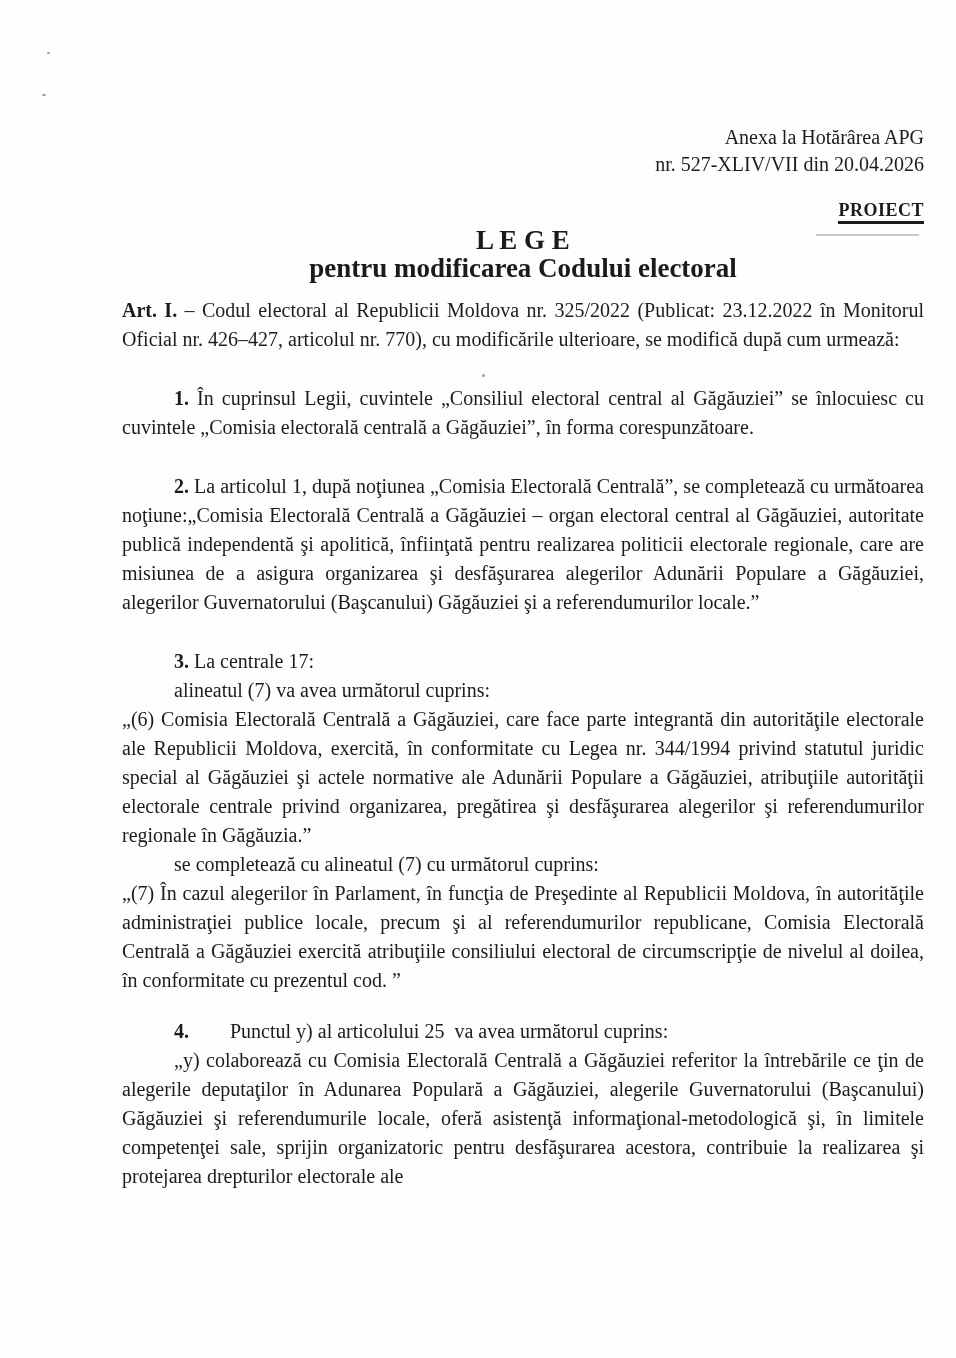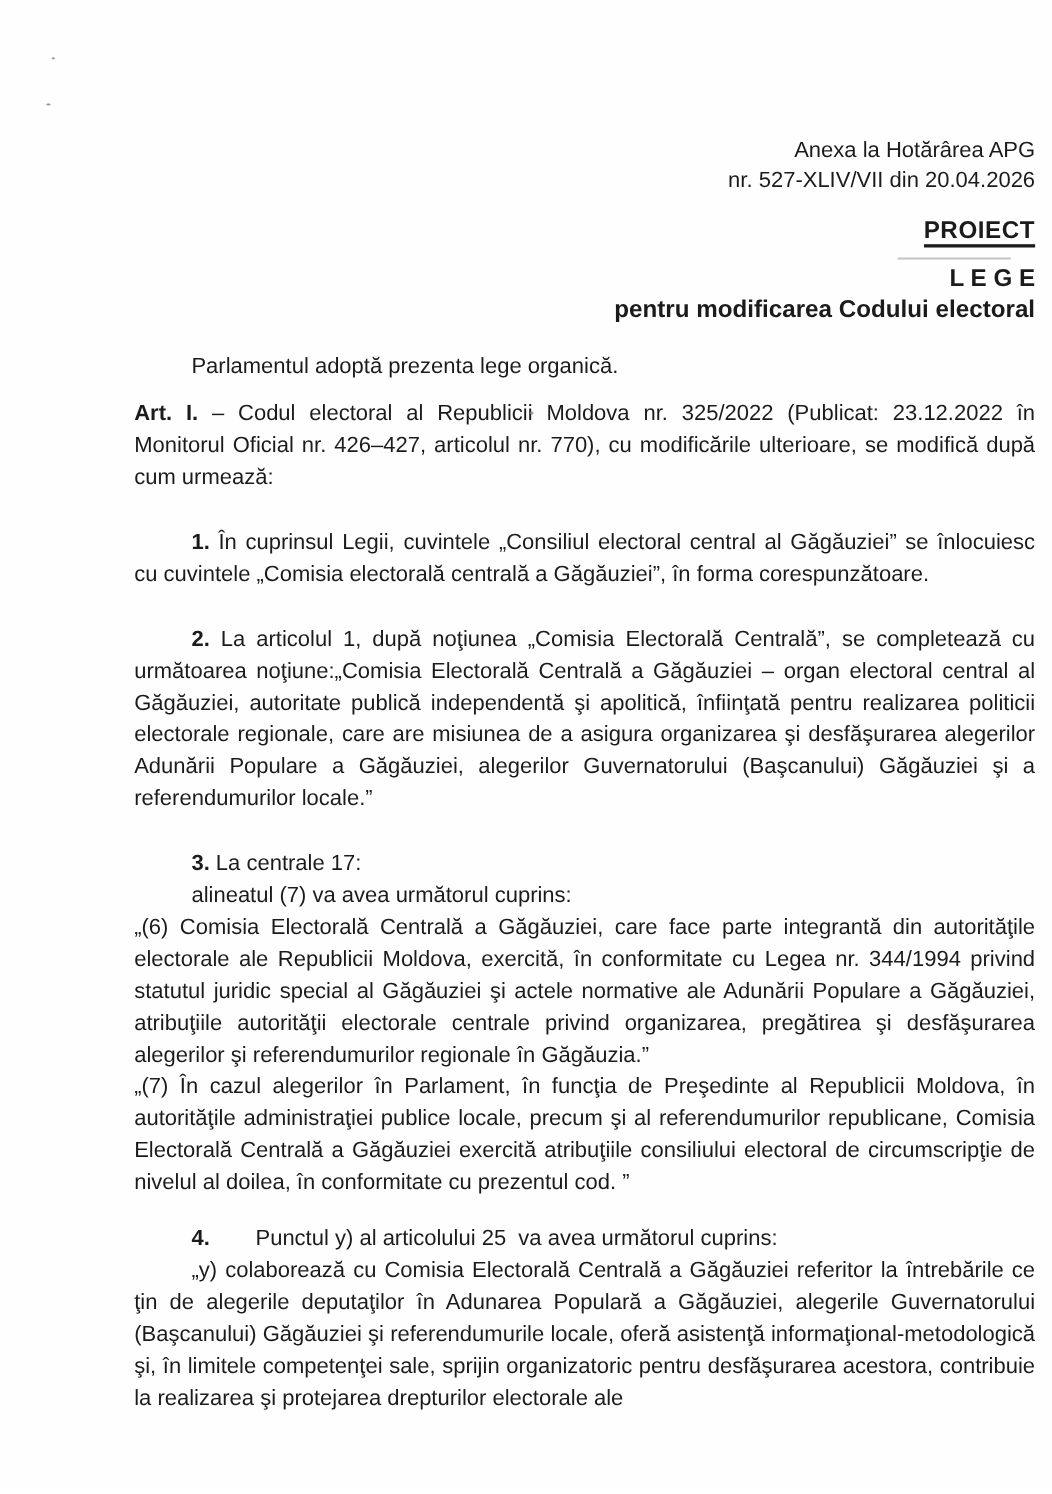--- a/index.html
+++ b/index.html
@@ -6,48 +6,48 @@
   html, body { margin: 0; padding: 0; }
   body {
     width: 956px; height: 1358px;
     background: #ffffff;
   }
   .page {
     position: relative;
     width: 956px; height: 1354px;
     background: #fefefe;
     color: #1b1b1b;
-    font-family: Liberation Sans, sans-serif;
+    font-family: Liberation Serif, serif;
     font-size: 20px;
     line-height: 29px;
-    padding: 124px 15px 0 122px;
+    padding: 124px 32px 0 122px;
     overflow: hidden;
   }
   .annex { text-align: right; line-height: 27px; }
   .proiect-row { text-align: right; margin-top: 16px; line-height: 30px; }
   .proiect {
     font-weight: bold;
-    font-size: 22px;
+    font-size: 18px;
     letter-spacing: 0.5px;
     border-bottom: 3px solid #1b1b1b;
     padding-bottom: 1px;
     text-align: center;
   }
   .ghost-line {
     position: absolute;
     top: 234px; right: 37px;
     width: 103px; height: 2px;
     background: #c9c9c9;
   }
   .law-title {
-    text-align: right;
+    text-align: center;
     font-weight: bold;
-    font-size: 22px;
+    font-size: 27px;
     line-height: 28px;
-    margin-top: 14px;
+    margin-top: 1px;
   }
   p { margin: 0; }
   .just { text-align: justify; }
   .ind  { text-indent: 52px; }
   .intro { margin-top: 24px; }
   .art   { margin-top: 14px; }
   .sec   { margin-top: 30px; }
   .sec4  { margin-top: 22px; }
   .pre   { white-space: pre-wrap; margin-left: 36px; }
   b { font-weight: bold; }
@@ -77,32 +77,32 @@
   <div class="proiect-row">
     <span class="proiect">PROIECT</span>
   </div>
   <div class="ghost-line"></div>
 
   <div class="law-title">
     <div>L E G E</div>
     <div>pentru modificarea Codului electoral</div>
   </div>
 
-  <p class="intro ind">Parlamentul adoptă prezenta lege organică.</p>
 
   <p class="art just"><b>Art. I.</b><span> – Codul electoral al Republicii Moldova nr. 325/2022 (Publicat: 23.12.2022 în Monitorul Oficial nr. 426–427, articolul nr. 770), cu modificările ulterioare, se modifică după cum urmează:</span></p>
 
   <p class="sec just ind"><b>1.</b><span> În cuprinsul Legii, cuvintele „Consiliul electoral central al Găgăuziei” se înlocuiesc cu cuvintele „Comisia electorală centrală a Găgăuziei”, în forma corespunzătoare.</span></p>
 
   <p class="sec just ind"><b>2.</b><span> La articolul 1, după noţiunea „Comisia Electorală Centrală”, se completează cu următoarea noţiune:„Comisia Electorală Centrală a Găgăuziei – organ electoral central al Găgăuziei, autoritate publică independentă şi apolitică, înfiinţată pentru realizarea politicii electorale regionale, care are misiunea de a asigura organizarea şi desfăşurarea alegerilor Adunării Populare a Găgăuziei, alegerilor Guvernatorului (Başcanului) Găgăuziei şi a referendumurilor locale.”</span></p>
 
   <div>
     <p class="sec ind"><b>3.</b><span> La centrale 17:</span></p>
     <p class="ind">alineatul (7) va avea următorul cuprins:</p>
     <p class="just">„(6) Comisia Electorală Centrală a Găgăuziei, care face parte integrantă din autorităţile electorale ale Republicii Moldova, exercită, în conformitate cu Legea nr. 344/1994 privind statutul juridic special al Găgăuziei şi actele normative ale Adunării Populare a Găgăuziei, atribuţiile autorităţii electorale centrale privind organizarea, pregătirea şi desfăşurarea alegerilor şi referendumurilor regionale în Găgăuzia.”</p>
+    <p class="ind">se completează cu alineatul (7) cu următorul cuprins:</p>
     <p class="just">„(7) În cazul alegerilor în Parlament, în funcţia de Preşedinte al Republicii Moldova, în autorităţile administraţiei publice locale, precum şi al referendumurilor republicane, Comisia Electorală Centrală a Găgăuziei exercită atribuţiile consiliului electoral de circumscripţie de nivelul al doilea, în conformitate cu prezentul cod. ”</p>
   </div>
 
   <div>
     <p class="sec4 ind"><b>4.</b><span class="pre"> Punctul y) al articolului 25  va avea următorul cuprins:</span></p>
     <p class="just ind">„y) colaborează cu Comisia Electorală Centrală a Găgăuziei referitor la întrebările ce ţin de alegerile deputaţilor în Adunarea Populară a Găgăuziei, alegerile Guvernatorului (Başcanului) Găgăuziei şi referendumurile locale, oferă asistenţă informaţional-metodologică şi, în limitele competenţei sale, sprijin organizatoric pentru desfăşurarea acestora, contribuie la realizarea şi protejarea drepturilor electorale ale</p>
   </div>
 
 </div>
 

